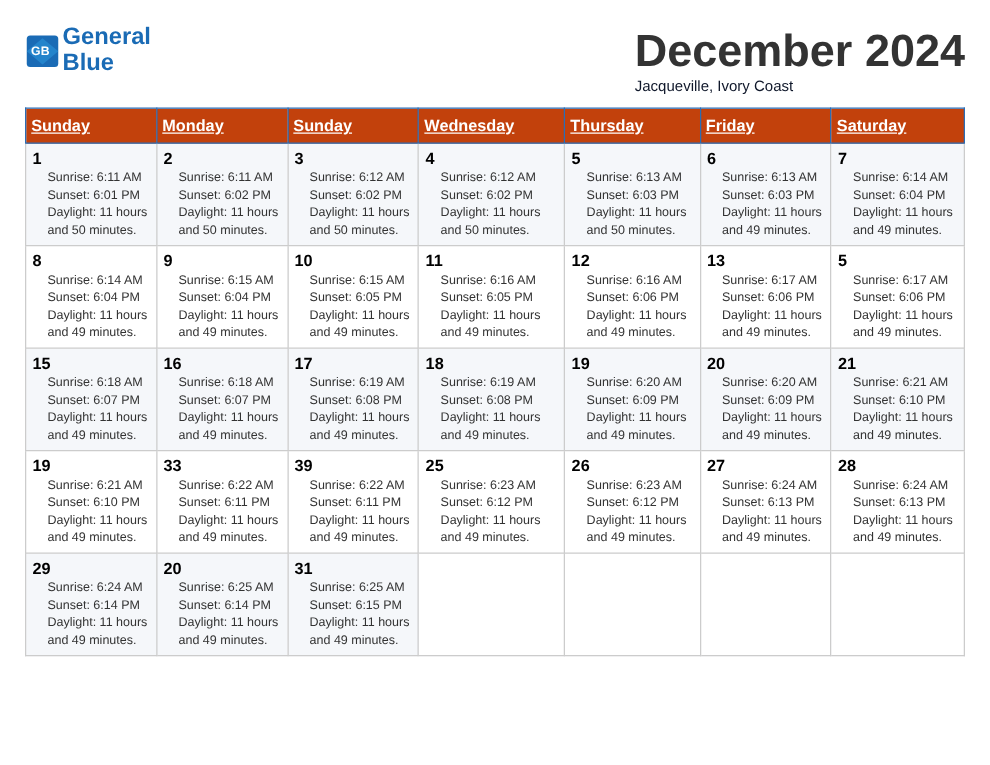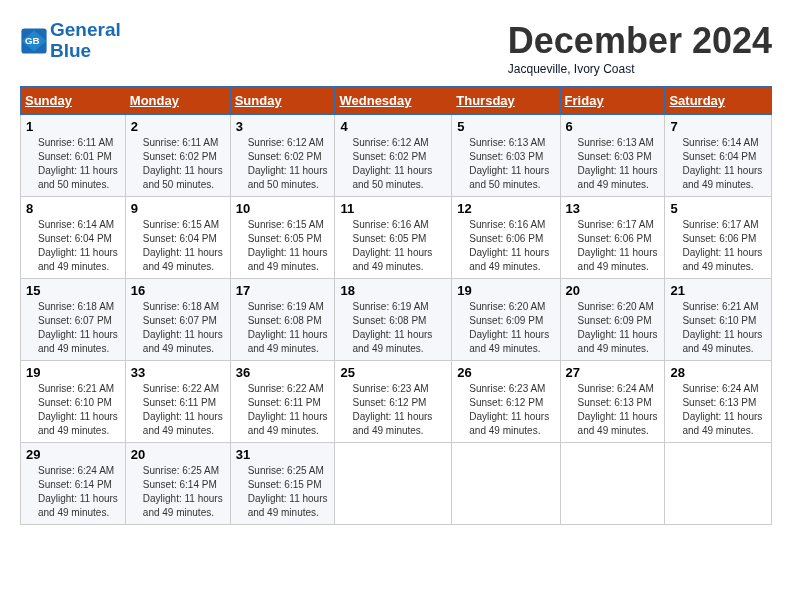--- a/index.html
+++ b/index.html
@@ -217,21 +217,21 @@
       <tr>
         <td>
           <span class="day-number">19</span>
           <div class="day-info">Sunrise: 6:21 AM<br>Sunset: 6:10 PM<br>Daylight: 11 hours and 49 minutes.</div>
         </td>
         <td>
           <span class="day-number">33</span>
           <div class="day-info">Sunrise: 6:22 AM<br>Sunset: 6:11 PM<br>Daylight: 11 hours and 49 minutes.</div>
         </td>
         <td>
-          <span class="day-number">36</span>
+          <span class="day-number">39</span>
           <div class="day-info">Sunrise: 6:22 AM<br>Sunset: 6:11 PM<br>Daylight: 11 hours and 49 minutes.</div>
         </td>
         <td>
           <span class="day-number">25</span>
           <div class="day-info">Sunrise: 6:23 AM<br>Sunset: 6:12 PM<br>Daylight: 11 hours and 49 minutes.</div>
         </td>
         <td>
           <span class="day-number">26</span>
           <div class="day-info">Sunrise: 6:23 AM<br>Sunset: 6:12 PM<br>Daylight: 11 hours and 49 minutes.</div>
         </td>

